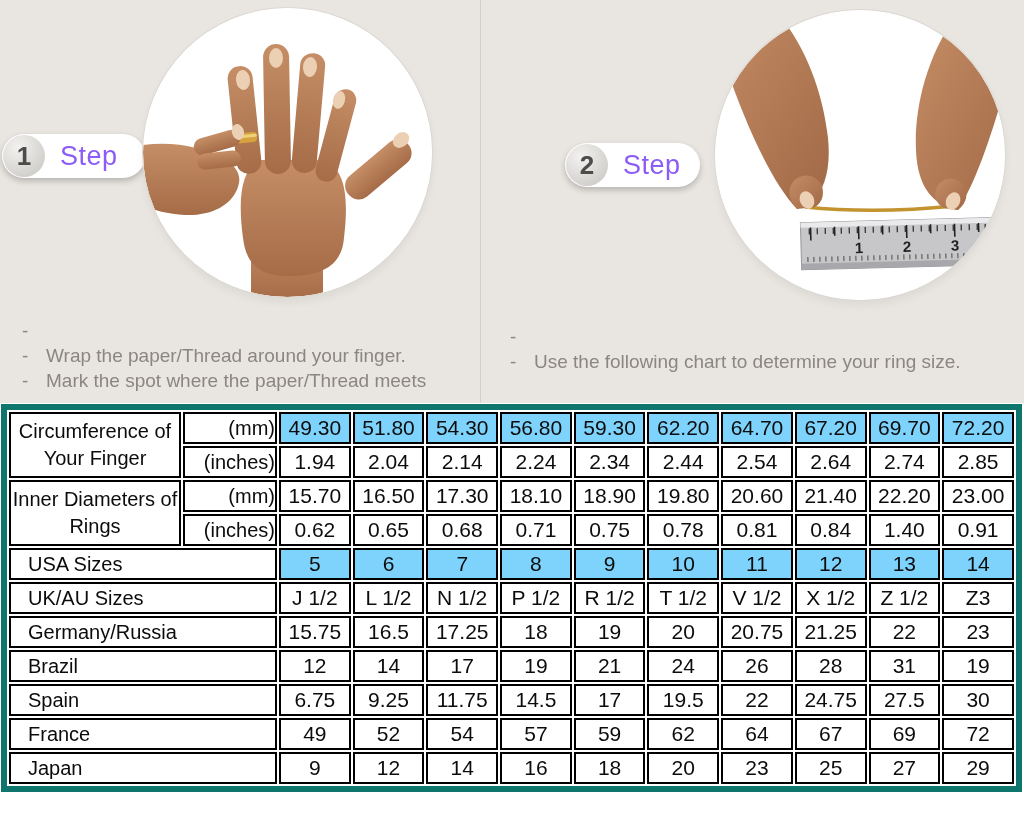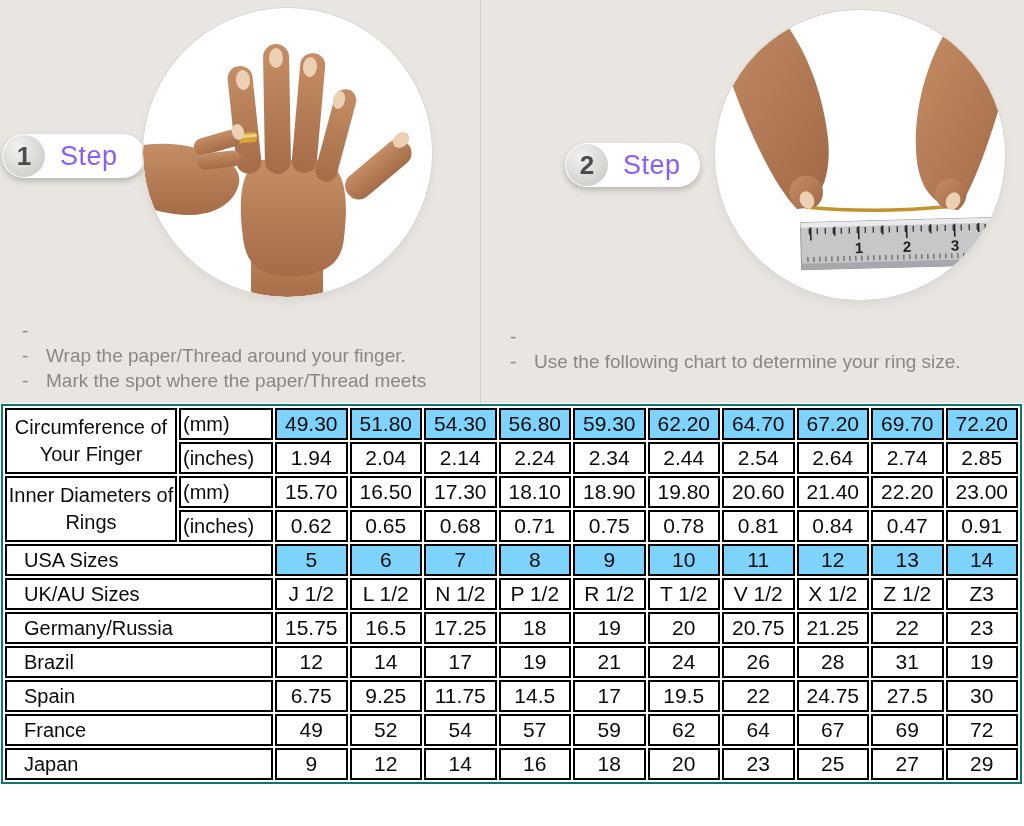--- a/index.html
+++ b/index.html
@@ -54,35 +54,35 @@
   .dash { flex:0 0 24px; }
 
   
   .table-section {
     position:absolute; left:0; top:403px; width:1024px; height:423px;
     background:#ffffff;
   }
   table.size-table {
     position:absolute; left:1px; top:1px; width:1021px;
     border-collapse:separate; border-spacing:2px;
-    border:2px solid #0f766e; table-layout:fixed; background:#fff;
+    border:6px solid #0f766e; table-layout:fixed; background:#fff;
   }
   .size-table th, .size-table td {
     border:2px solid #000; background:#fff; height:32px;
     padding:0; color:#0c0c0c; vertical-align:middle;
     font-weight:normal; overflow:hidden;
   }
   .size-table th.row-label {
     text-align:left; padding-left:17px; font-size:20px; white-space:nowrap;
   }
   .size-table th.group-label {
     text-align:center; padding-left:0; white-space:normal; line-height:1.35;
   }
   .size-table td.unit-cell {
-    text-align:left; padding-left:2px; font-size:20px; white-space:nowrap;
+    text-align:right; padding-left:13px; font-size:20px; white-space:nowrap;
   }
   .size-table td.value-cell {
     text-align:center; font-size:21px; white-space:nowrap;
   }
   .size-table td.shaded { background:#7dd3fc; }
 </style>
 </head>
 <body>
 
 <div class="page">
@@ -270,21 +270,21 @@
           <tr>
             <td class="unit-cell">(inches)</td>
             <td class="value-cell">0.62</td>
             <td class="value-cell">0.65</td>
             <td class="value-cell">0.68</td>
             <td class="value-cell">0.71</td>
             <td class="value-cell">0.75</td>
             <td class="value-cell">0.78</td>
             <td class="value-cell">0.81</td>
             <td class="value-cell">0.84</td>
-            <td class="value-cell">0.47</td>
+            <td class="value-cell">1.40</td>
             <td class="value-cell">0.91</td>
           </tr>
           <tr>
             <th class="row-label" colspan="2">USA Sizes</th>
             <td class="value-cell shaded">5</td>
             <td class="value-cell shaded">6</td>
             <td class="value-cell shaded">7</td>
             <td class="value-cell shaded">8</td>
             <td class="value-cell shaded">9</td>
             <td class="value-cell shaded">10</td>

